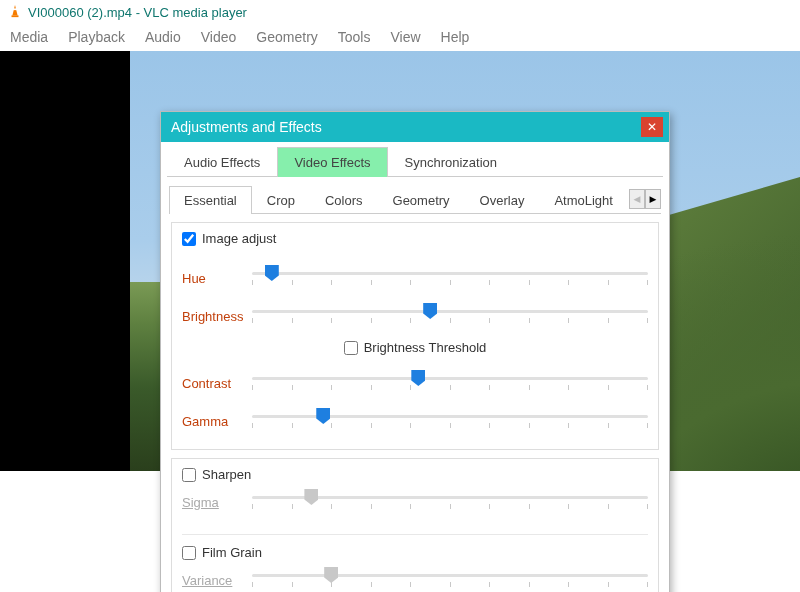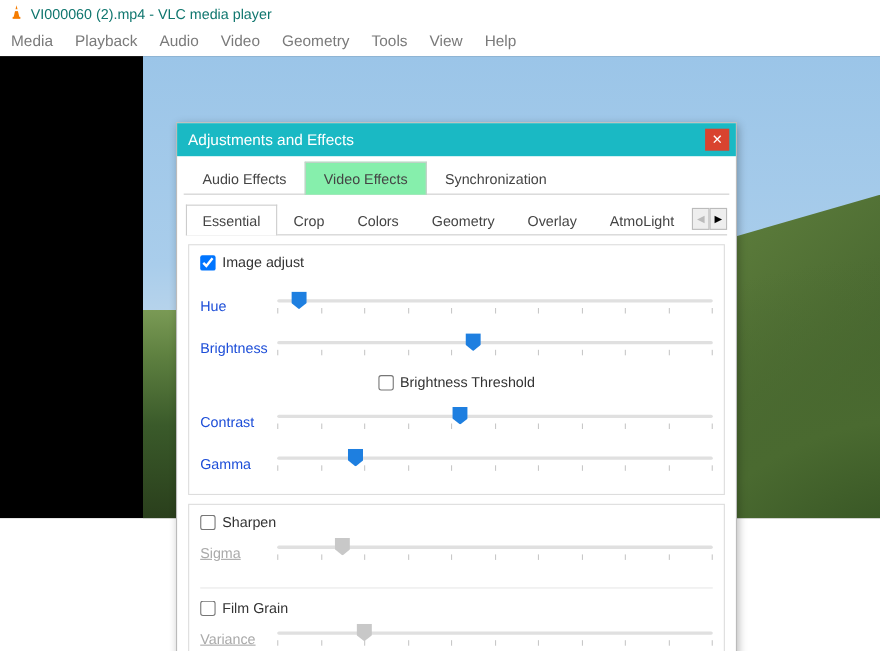--- a/index.html
+++ b/index.html
@@ -192,21 +192,21 @@
   }
   .slider-row {
     display: flex;
     align-items: center;
     gap: 6px;
     margin-bottom: 10px;
   }
   .slider-row .lbl {
     width: 64px;
     text-align: left;
-    color: #1d4ed8;
+    color: #c2410c;
   }
   .slider-row.disabled .lbl { color: #aaa; text-decoration: underline; }
   .slider {
     flex: 1;
     position: relative;
     height: 28px;
   }
   .track {
     position: absolute;
     left: 0; right: 0; top: 8px;

